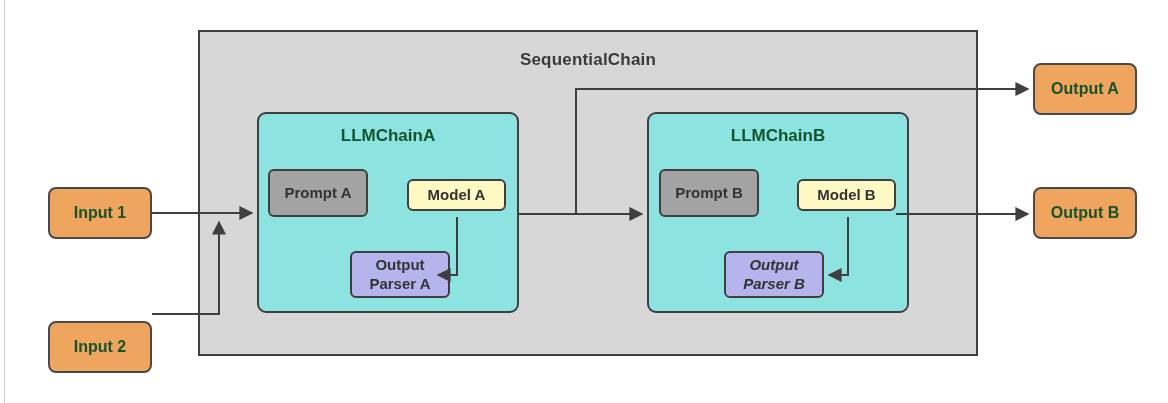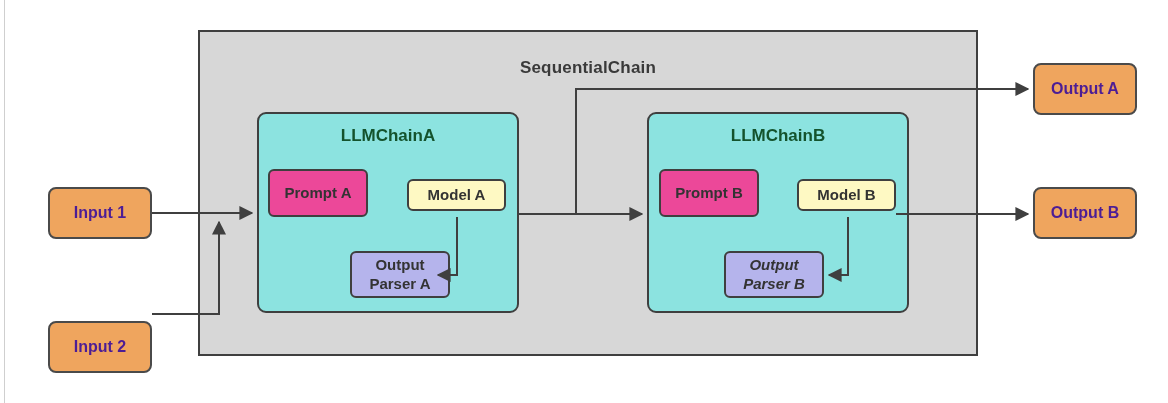--- a/index.html
+++ b/index.html
@@ -25,21 +25,21 @@
     position: absolute;
     left: 198px; top: 30px;
     width: 780px; height: 326px;
     background: #d7d7d7;
     border: 2px solid #3f3f3f;
     box-sizing: border-box;
     z-index: 2;
   }
   .seq-title {
     position: absolute;
-    left: 0; right: 0; top: 26px;
+    left: 0; right: 0; top: 18px;
     text-align: center;
     font-size: 17px;
     font-weight: bold;
     color: #3a3a3a;
     letter-spacing: 0.2px;
   }
   .chain-box {
     position: absolute;
     top: 112px;
     width: 262px; height: 201px;
@@ -67,42 +67,42 @@
     text-align: center;
     border: 2px solid #3f3f3f;
     border-radius: 6px;
     box-sizing: border-box;
     font-size: 15px;
     font-weight: bold;
     color: #333333;
     line-height: 1.25;
     z-index: 6;
   }
-  .node-prompt { background: #ec4899; top: 169px; width: 100px; height: 48px; }
+  .node-prompt { background: #a3a3a3; top: 169px; width: 100px; height: 48px; }
   .node-model  { background: #fef9c3; top: 179px; width: 99px;  height: 32px; }
   .node-parser { background: #b5b4ec; top: 251px; width: 100px; height: 47px; padding: 2px 4px; }
   .prompt-a { left: 268px; }
   .model-a  { left: 407px; }
   .parser-a { left: 350px; }
   .prompt-b { left: 659px; }
   .model-b  { left: 797px; }
   .parser-b { left: 724px; font-style: italic; }
   .io-box {
     position: absolute;
     display: flex;
     align-items: center;
     justify-content: center;
     width: 104px; height: 52px;
     background: #efa55e;
     border: 2px solid #4a4a4a;
     border-radius: 8px;
     box-sizing: border-box;
     font-size: 16px;
     font-weight: bold;
-    color: #4c1d95;
+    color: #14532d;
     z-index: 6;
   }
   .input-1  { left: 48px;   top: 187px; }
   .input-2  { left: 48px;   top: 288px; margin-top: 33px; }
   .output-a { left: 1033px; top: 63px;  }
   .output-b { left: 1033px; top: 187px; }
   .arrow-layer {
     position: absolute;
     left: 0; top: 0;
     width: 1168px; height: 403px;

